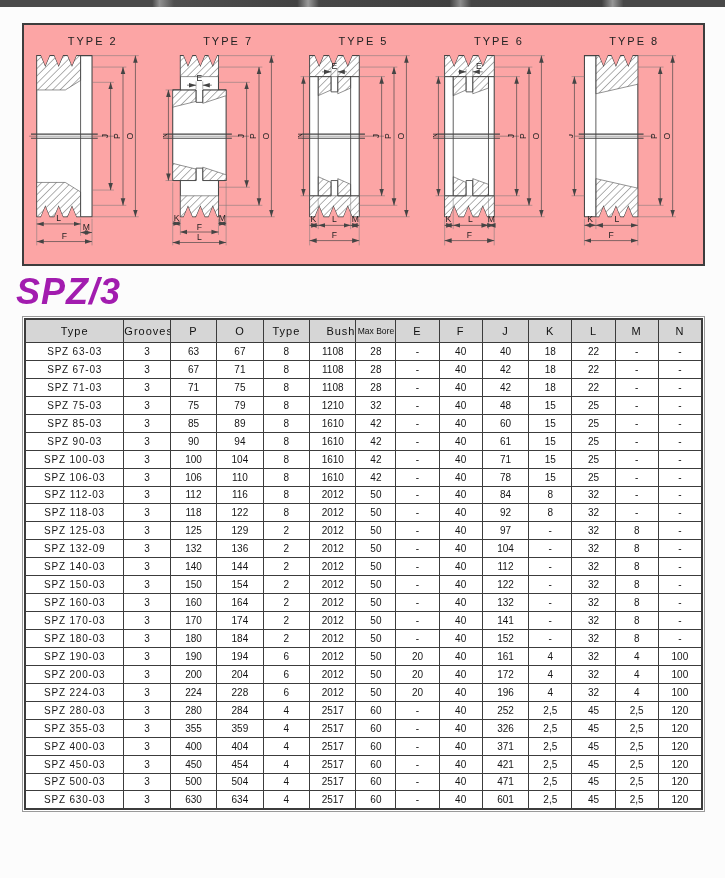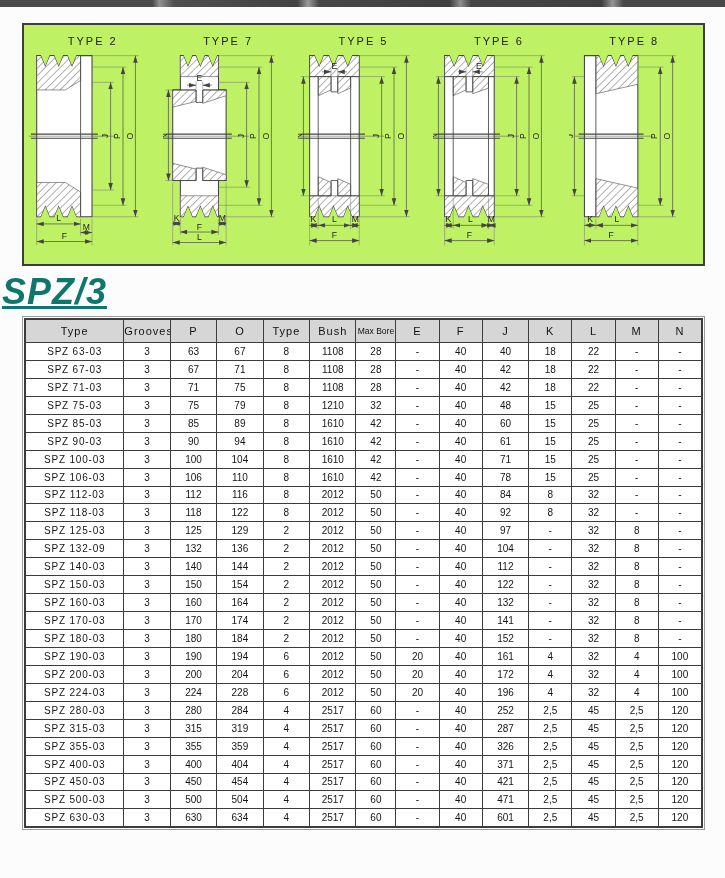--- a/index.html
+++ b/index.html
@@ -7,50 +7,50 @@
     width:725px;height:878px;background:#fcfcfc;overflow:hidden;position:relative;
     font-family:"Liberation Sans",sans-serif;color:#1a1a1a;
   }
   .scan-strip{
     height:7px;width:100%;
     background:linear-gradient(90deg,#4a4a4a 0%,#4a4a4a 21%,#909090 22%,#4f4f4f 24%,
       #424242 41%,#9a9a9a 42.5%,#474747 44%,#3f3f3f 62%,#8d8d8d 63.5%,#454545 65%,
       #404040 83%,#969696 84.5%,#484848 86%,#484848 100%);
   }
   .drawing-panel{
-    margin:16px 20px 0 22px;height:243px;border:2px solid #3d3d3d;background:#bef264;
+    margin:16px 20px 0 22px;height:243px;border:2px solid #3d3d3d;background:#fca5a5;
     display:flex;justify-content:space-between;box-sizing:border-box;padding:2px 1px 0 1px;
   }
   .drawing{width:20%;text-align:center;padding-top:8px;}
   .dtitle{font-size:11px;letter-spacing:2px;color:#222;margin-bottom:1px;}
   svg{display:block;margin:0 auto;}
   .ol{fill:#ffffff;stroke:#444;stroke-width:1.1;}
   .il{fill:none;stroke:#444;stroke-width:0.9;}
   .hat{fill:url(#hatch);stroke:#444;stroke-width:0.6;}
   .cl{stroke:#555;stroke-width:0.55;}
   .bore{stroke:#444;stroke-width:1.2;}
   .ext{stroke:#777;stroke-width:0.55;}
   .dim{stroke:#444;stroke-width:0.7;marker-start:url(#arr);marker-end:url(#arr);}
   .dima{stroke:#444;stroke-width:0.7;marker-end:url(#arr);}
   .dt{font-family:"Liberation Sans",sans-serif;font-size:9px;fill:#222;}
   .series-title{
-    margin:8px 0 6px 2px;font-size:36px;line-height:36px;font-style:italic;font-weight:bold;
-    letter-spacing:1px;color:#0f766e;text-decoration:underline;
+    margin:8px 0 6px 16px;font-size:36px;line-height:36px;font-style:italic;font-weight:bold;
+    letter-spacing:1px;color:#a21caf;
   }
   .table-wrap{margin:0 20px 0 22px;border:1px solid #9a9a9a;padding:1px;background:#fff;}
   table{border-collapse:collapse;width:100%;table-layout:fixed;border:2px solid #3c3c3c;}
   th,td{border:1px solid #3c3c3c;text-align:center;padding:0;overflow:hidden;}
   th{background:#d6d6d6;height:22px;font-size:11px;font-weight:normal;letter-spacing:1px;color:#111;}
   th:nth-child(7){font-size:8.5px;letter-spacing:0;line-height:1.05;}
   td{height:16.95px;font-size:10px;color:#151515;}
   td:first-child{letter-spacing:0.8px;}
   th:nth-child(1){width:15%;}
   th:nth-child(2){width:7%;}  th:nth-child(3){width:7%;}
   th:nth-child(4){width:7%;}  th:nth-child(5){width:7%;}
-  th:nth-child(6){width:7%;}  th:nth-child(7){width:6%;}
+  th:nth-child(6){width:7%;text-align:right;}  th:nth-child(7){width:6%;}
   th:nth-child(8){width:6.5%;} th:nth-child(9){width:6.5%;}
   th:nth-child(10){width:7%;} th:nth-child(11){width:6.5%;}
   th:nth-child(12){width:6.5%;} th:nth-child(13){width:6.5%;}
   th:nth-child(14){width:6.5%;}
 </style>
 </head>
 <body>
 
 <svg width="0" height="0" style="position:absolute" aria-hidden="true">
   <defs>
@@ -663,36 +663,20 @@
           <td>60</td>
           <td>-</td>
           <td>40</td>
           <td>252</td>
           <td>2,5</td>
           <td>45</td>
           <td>2,5</td>
           <td>120</td>
         </tr>
         <tr>
-          <td>SPZ 315-03</td>
-          <td>3</td>
-          <td>315</td>
-          <td>319</td>
-          <td>4</td>
-          <td>2517</td>
-          <td>60</td>
-          <td>-</td>
-          <td>40</td>
-          <td>287</td>
-          <td>2,5</td>
-          <td>45</td>
-          <td>2,5</td>
-          <td>120</td>
-        </tr>
-        <tr>
           <td>SPZ 355-03</td>
           <td>3</td>
           <td>355</td>
           <td>359</td>
           <td>4</td>
           <td>2517</td>
           <td>60</td>
           <td>-</td>
           <td>40</td>
           <td>326</td>

